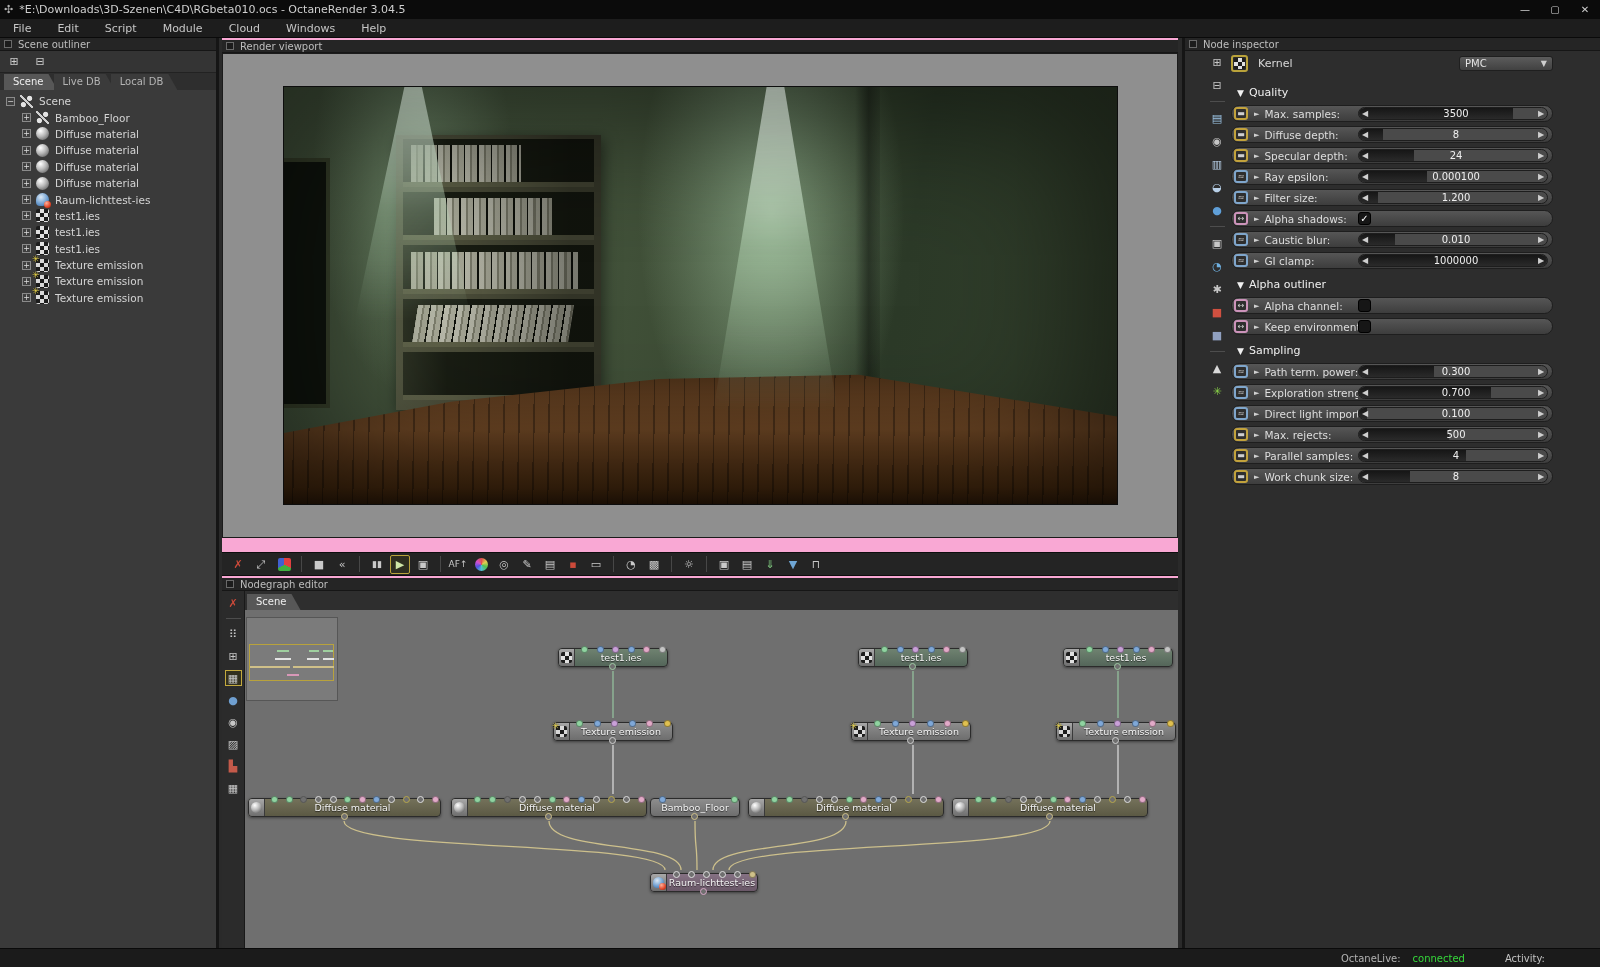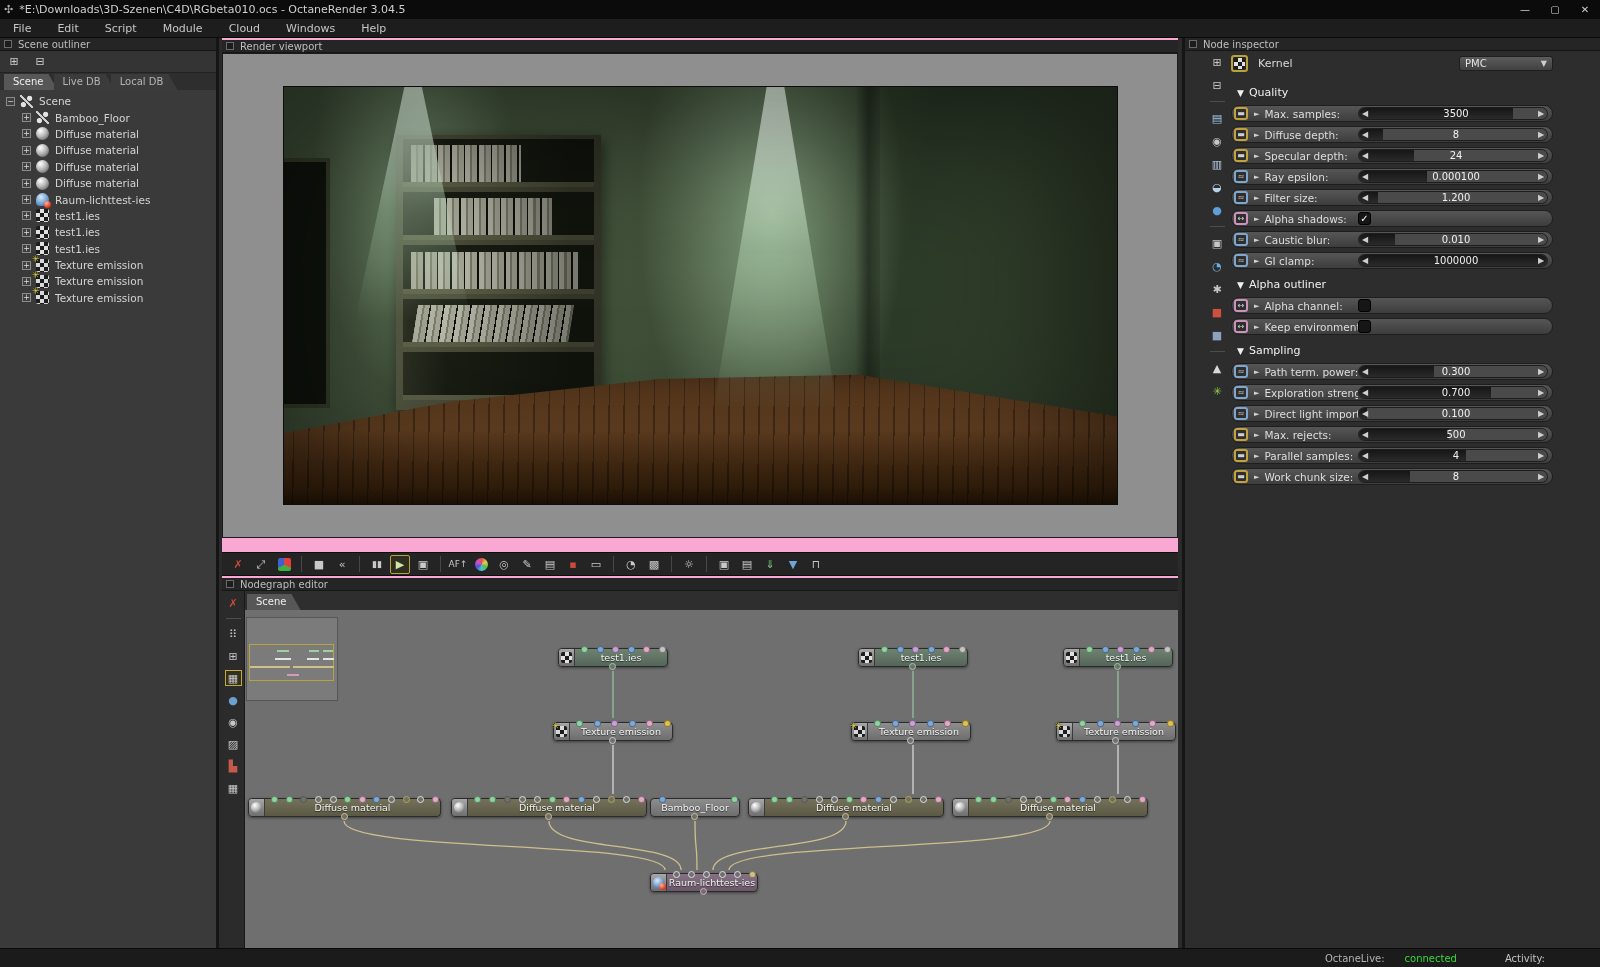--- a/index.html
+++ b/index.html
@@ -125,21 +125,21 @@
   .rlabel { font-size:10.5px; color:#dedede; white-space:nowrap; overflow:hidden; flex:1; }
   .sliderslot { width:190px; flex:none; display:flex; align-items:center; }
   .slider { position:relative; width:190px; height:13px; border-radius:7px; background:#4a4a4a; border:1px solid #1d1d1d; overflow:hidden; }
   .sfill { position:absolute; left:0; top:0; bottom:0; background:linear-gradient(#161616,#2a2a2a); }
   .sval { position:absolute; inset:0; text-align:center; font-size:10px; color:#f0f0f0; line-height:12px;padding-left:6px; }
   .sarrow { position:absolute; top:0; bottom:0; width:12px; font-size:8px; color:#cfcfcf; display:flex; align-items:center; justify-content:center; }
   .sarrow.l { left:0; } .sarrow.r { right:0; }
   .cbox { width:13px; height:13px; border-radius:3px; background:#161616; border:1px solid #000; color:#fff; font-size:10px; line-height:12px; text-align:center; }
 
   
-  .statusbar { position:absolute; left:0; top:948px; width:1600px; height:19px; background:#1b1b1b; border-top:1px solid #0a0a0a; display:flex; align-items:center; justify-content:flex-end; font-size:10px; padding-right:55px; gap:20px; }
+  .statusbar { position:absolute; left:0; top:948px; width:1600px; height:19px; background:#1b1b1b; border-top:1px solid #0a0a0a; display:flex; align-items:center; justify-content:flex-end; font-size:10px; padding-right:55px; gap:12px; }
   .livelabel { color:#b2b2b2; } .activity { color:#c2c2c2; margin-left:28px; }
 </style>
 </head>
 <body>
 
 <div class="app">
 
   <div class="titlebar">
     <span class="appicon">✣</span>
     <span>*E:\Downloads\3D-Szenen\C4D\RGbeta010.ocs - OctaneRender 3.04.5</span>

